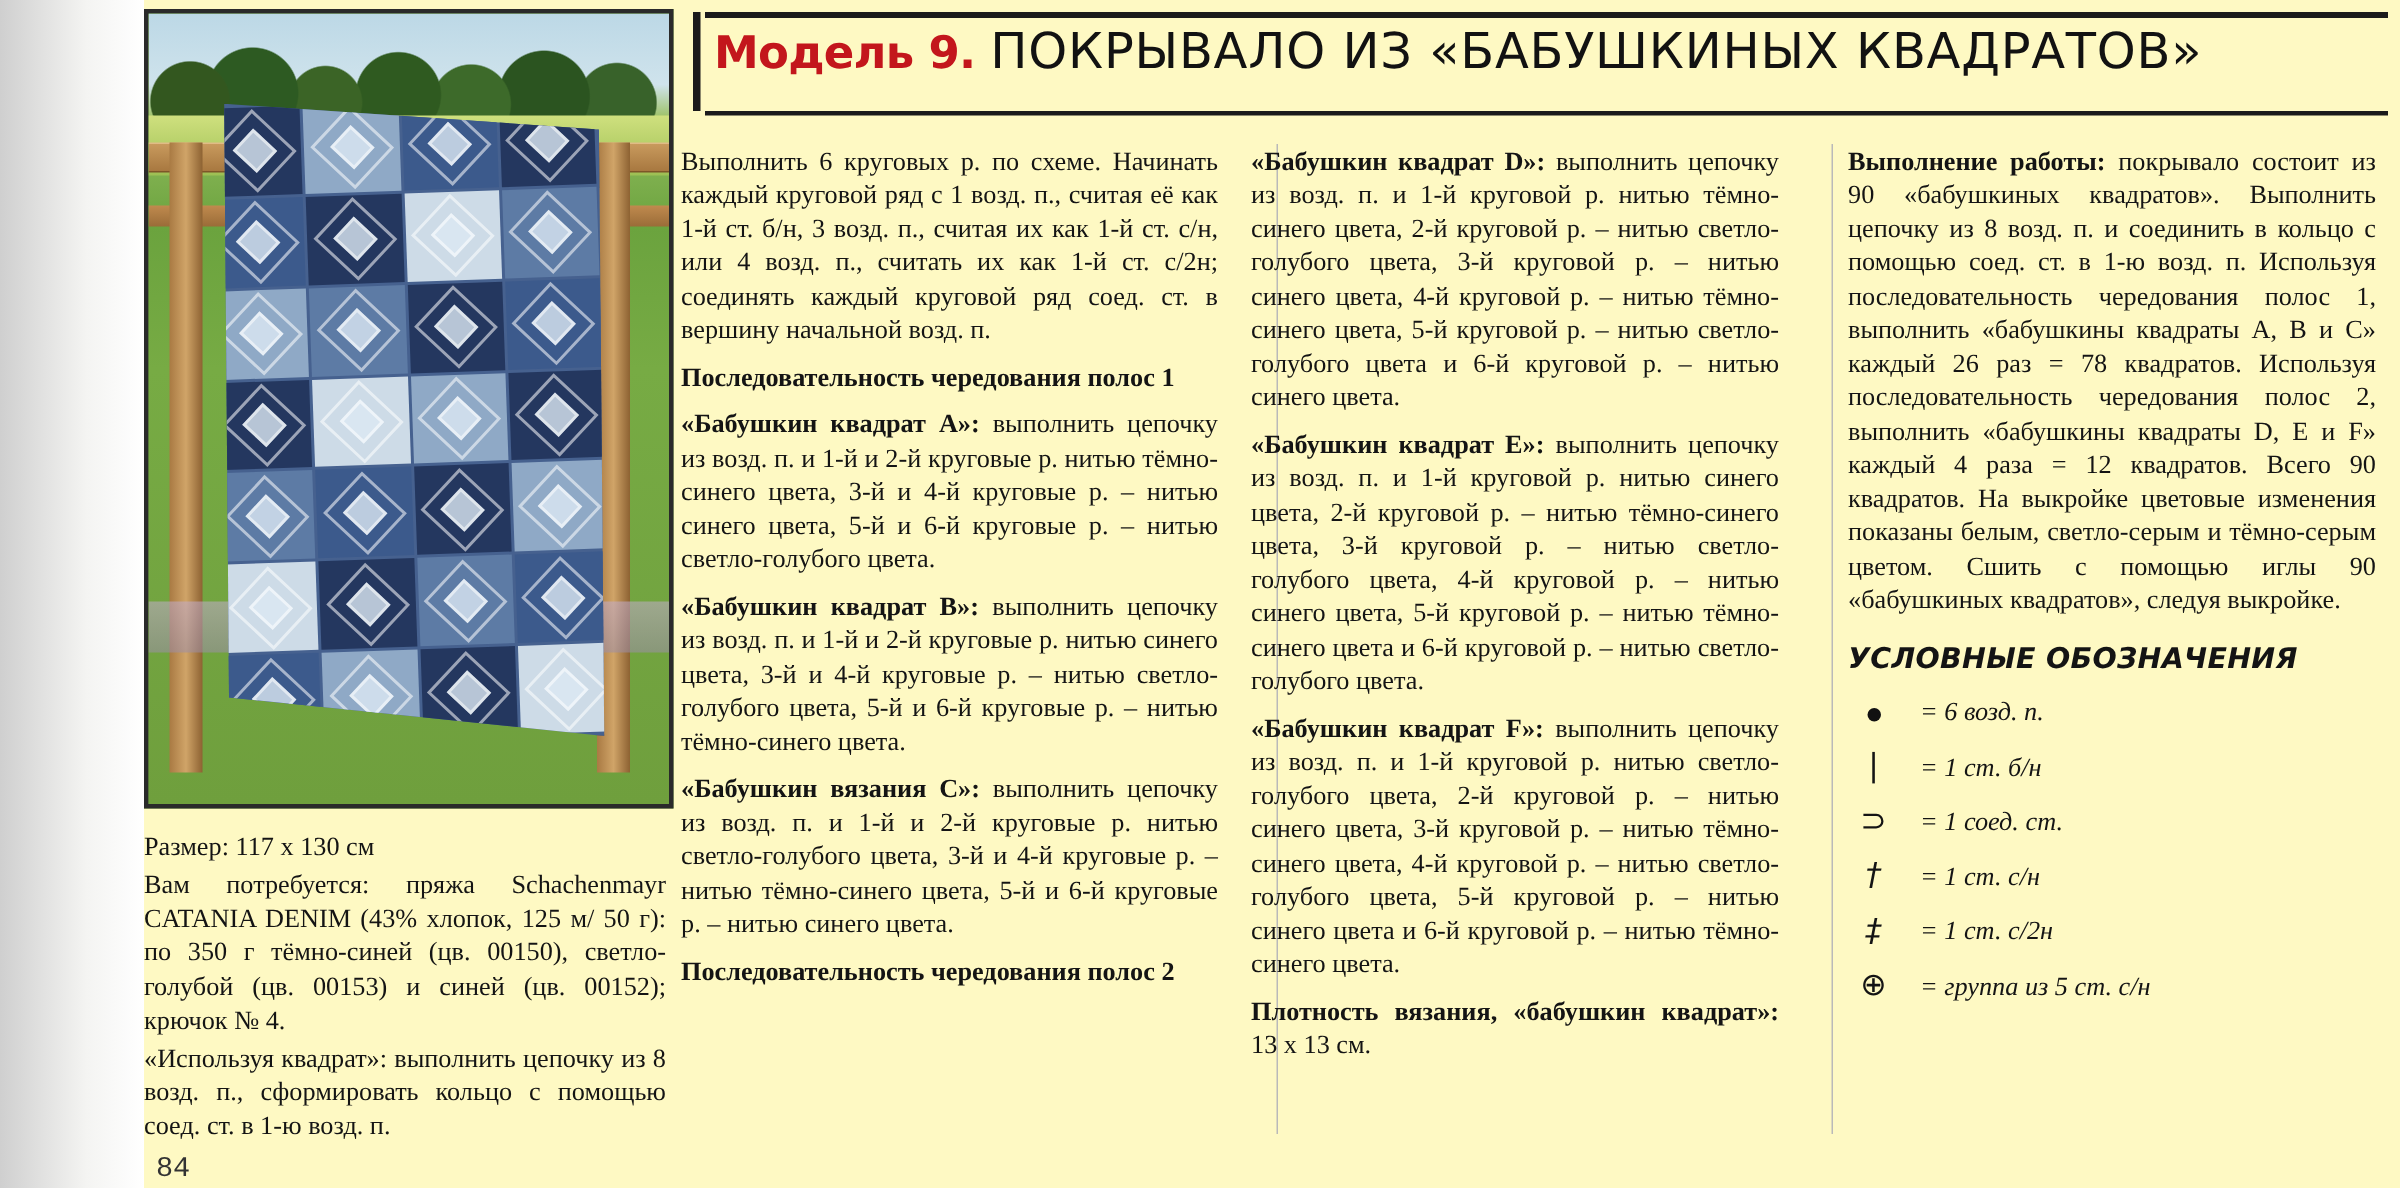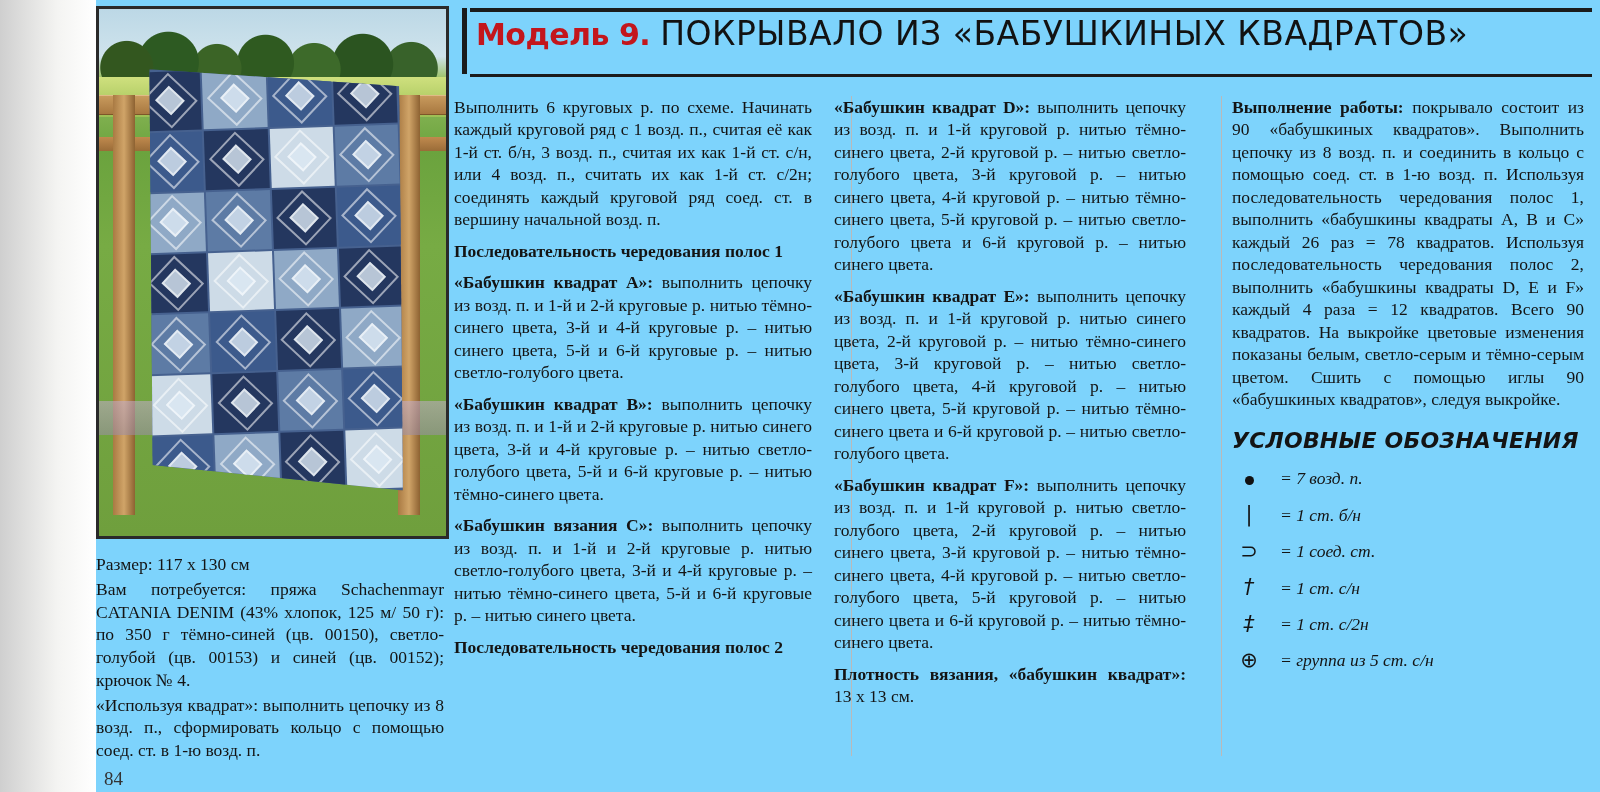--- a/index.html
+++ b/index.html
@@ -11,21 +11,21 @@
     width: 1600px;
     height: 792px;
     overflow: hidden;
     font-family: "Liberation Serif", serif;
     color: #141414;
   }
   .page {
     position: relative;
     width: 1600px;
     height: 792px;
-    background: #7dd3fc;
+    background: #fef9c3;
   }
   
   .photo-col {
     position: absolute;
     left: 96px;
     top: 6px;
     width: 355px;
     height: 780px;
   }
   .photo-frame {
@@ -204,21 +204,21 @@
     height: 660px;
     background: #b9b9b9;
   }
   .colsep.s1 { left: 851px; }
   .colsep.s2 { left: 1221px; }
 
   .legend-title {
     font-family: "DejaVu Sans", sans-serif;
     font-style: italic;
     font-weight: bold;
-    font-size: 22px;
+    font-size: 19px;
     margin: 16px 0 12px 0;
     letter-spacing: .2px;
   }
   .legend-row {
     display: flex;
     align-items: center;
     gap: 14px;
     margin-bottom: 14px;
     font-style: italic;
     font-size: 17.5px;
@@ -234,21 +234,21 @@
   .sym-dot {
     display: inline-block;
     width: 9px; height: 9px;
     border-radius: 50%;
     background: #111;
   }
   .page-num {
     position: absolute;
     left: 104px;
     top: 768px;
-    font-family: Liberation Serif, serif;
+    font-family: Liberation Mono, monospace;
     font-size: 19px;
     color: #333;
   }
   .edge-shadow {
     position: absolute;
     left: 0; top: 0;
     width: 96px; height: 792px;
     background: linear-gradient(to right, #cfcfcf, #f4f4f2 60%, #ffffff);
   }
 </style>
@@ -344,21 +344,21 @@
     <p><b>Плотность вязания, «бабушкин квадрат»:</b><span> 13 x 13 см.</span></p>
   </div>
 
   <div class="col" id="col3">
     <p><b>Выполнение работы:</b><span> покрывало состоит из 90 «бабушкиных квадратов». Выполнить цепочку из 8 возд. п. и соединить в кольцо с помощью соед. ст. в 1-ю возд. п. Используя последовательность чередования полос 1, выполнить «бабушкины квадраты A, B и C» каждый 26 раз = 78 квадратов. Используя последовательность чередования полос 2, выполнить «бабушкины квадраты D, E и F» каждый 4 раза = 12 квадратов. Всего 90 квадратов. На выкройке цветовые изменения показаны белым, светло-серым и тёмно-серым цветом. Сшить с помощью иглы 90 «бабушкиных квадратов», следуя выкройке.</span></p>
 
     <div class="legend-title">УСЛОВНЫЕ ОБОЗНАЧЕНИЯ</div>
 
     <div class="legend-row">
       <span class="legend-sym"><span class="sym-dot"></span></span>
-      <span>= 7 возд. п.</span>
+      <span>= 6 возд. п.</span>
     </div>
     <div class="legend-row">
       <span class="legend-sym">|</span>
       <span>= 1 ст. б/н</span>
     </div>
     <div class="legend-row">
       <span class="legend-sym">⊃</span>
       <span>= 1 соед. ст.</span>
     </div>
     <div class="legend-row">

